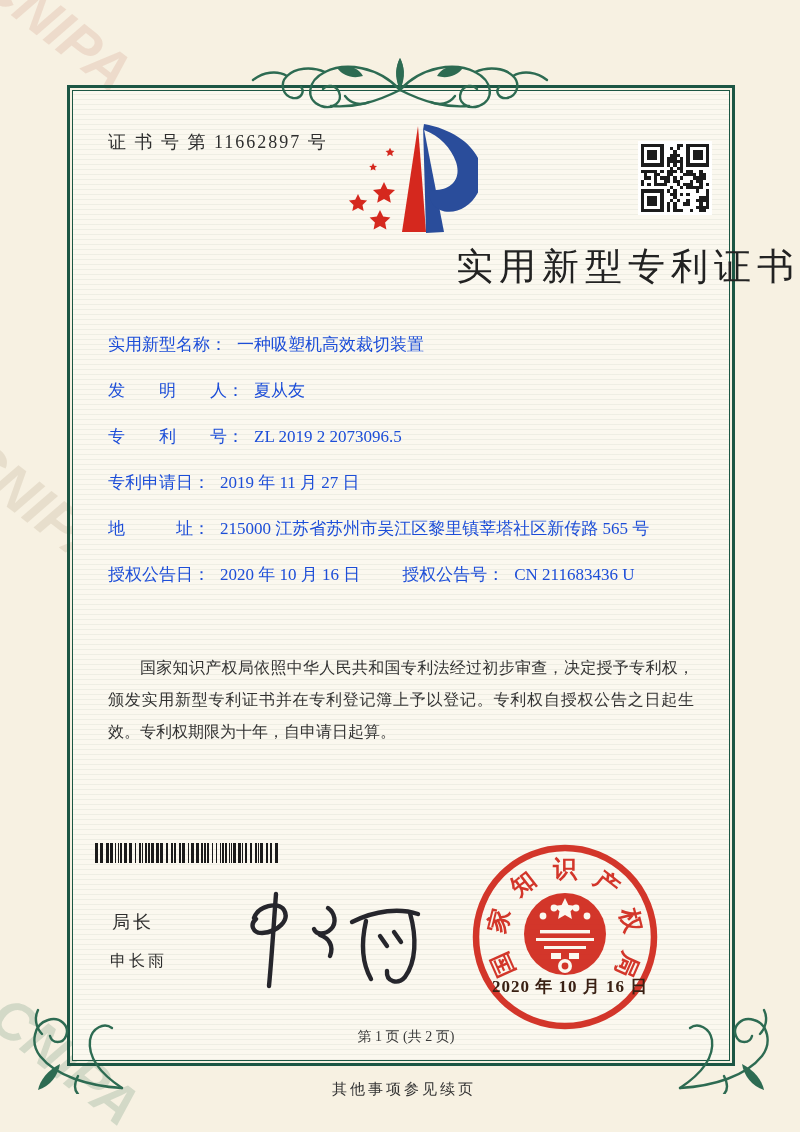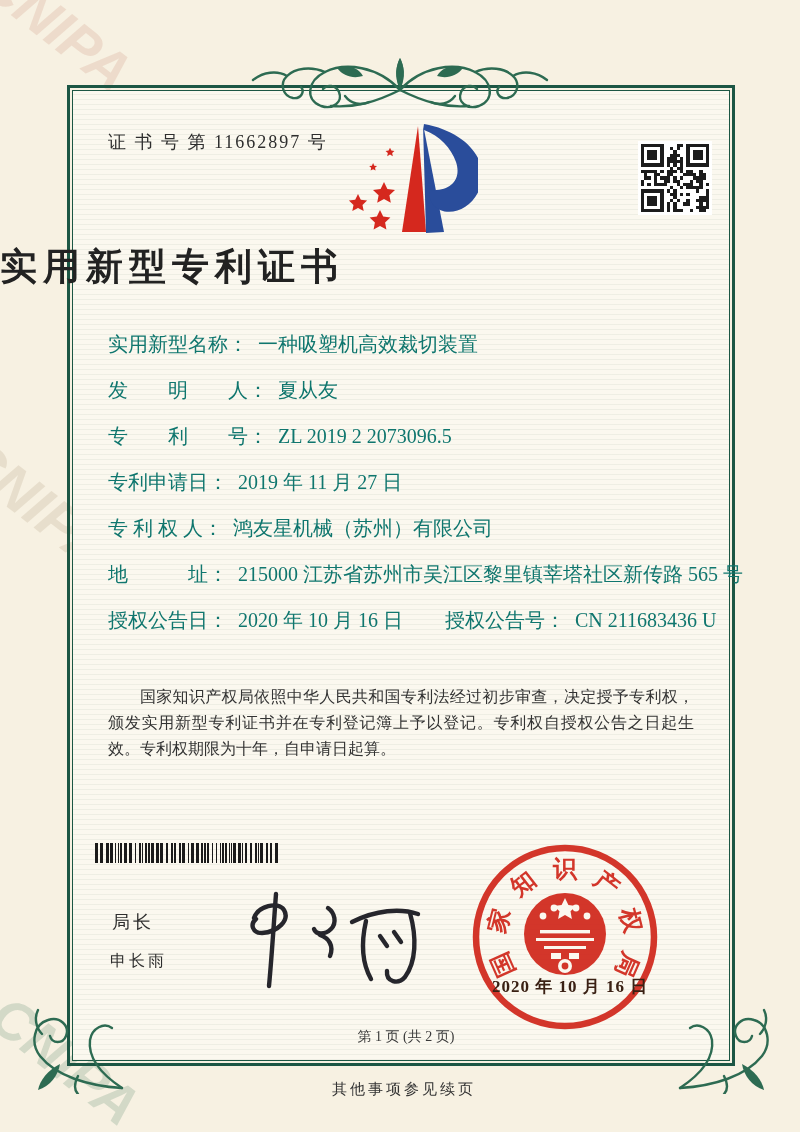--- a/index.html
+++ b/index.html
@@ -36,28 +36,28 @@
       #fbf8ef;}
   .ornament-top{position:absolute;left:50%;top:56px;transform:translateX(-50%);z-index:4;}
   .ornament-corner{position:absolute;bottom:38px;z-index:4;}
   .ornament-corner.left{left:26px;}
   .ornament-corner.right{right:24px;transform:scaleX(-1);}
   
   .content{position:absolute;inset:0;z-index:5;padding-left:12px;}
   .cert-no{position:absolute;left:108px;top:130px;font-size:18px;letter-spacing:2px;color:#2e2e2e;}
   .logo{position:absolute;left:328px;top:118px;}
   .qr{position:absolute;left:638px;top:141px;width:68px;height:68px;background:#fff;padding:3px;}
-  .doc-title{position:absolute;left:0;right:0;top:242px;text-align:left;
-             font-size:37px;font-weight:bold;letter-spacing:6px;color:#222;}
+  .doc-title{position:absolute;left:0;right:0;top:242px;text-align:right;
+             font-size:37px;font-weight:normal;letter-spacing:6px;color:#222;}
   .fields{position:absolute;left:108px;top:336px;right:90px;}
-  .row{font-size:20px;height:17px;line-height:17px;margin-bottom:29px;white-space:nowrap;color:#0f766e;}
+  .row{font-size:17px;height:17px;line-height:17px;margin-bottom:29px;white-space:nowrap;color:#1d4ed8;}
   .flabel{margin-right:10px;}
   .grant-pair2{margin-left:42px;}
-  .paras{position:absolute;left:108px;top:684px;width:586px;font-size:16px;
-         line-height:26px;text-align:justify;color:#333;}
+  .paras{position:absolute;left:108px;top:652px;width:586px;font-size:16px;
+         line-height:32px;text-align:justify;color:#333;}
   .paras p{margin:0;text-indent:2em;}
   .barcode{position:absolute;left:95px;top:843px;}
   .sig-title{position:absolute;left:112px;top:910px;font-size:18px;letter-spacing:3px;color:#2e2e2e;}
   .sig-name{position:absolute;left:110px;top:951px;font-size:16px;letter-spacing:3px;color:#2e2e2e;}
   .signature{position:absolute;left:224px;top:886px;}
   .seal{position:absolute;left:468px;top:840px;width:194px;height:194px;opacity:0.93;}
   .seal-date{position:absolute;left:488px;top:975px;width:164px;text-align:center;
              font-size:17px;font-weight:bold;color:#3a2013;letter-spacing:1px;z-index:6;}
   .page-info{position:absolute;left:0;right:0;top:1028px;text-align:center;font-size:14px;color:#3a3a3a;margin-left:12px;}
   .cont-note{position:absolute;left:0;right:0;top:1080px;text-align:center;font-size:15px;
@@ -365,23 +365,20 @@
       <div class="row">
         <span class="flabel">发　　明　　人：</span><span class="fvalue">夏从友</span>
       </div>
       <div class="row">
         <span class="flabel">专　　利　　号：</span><span class="fvalue">ZL 2019 2 2073096.5</span>
       </div>
       <div class="row">
         <span class="flabel">专利申请日：</span><span class="fvalue">2019 年 11 月 27 日</span>
       </div>
       <div class="row">
-        <span class="flabel">专 利 权 人：</span><span class="fvalue">鸿友星机械（苏州）有限公司</span>
-      </div>
-      <div class="row">
         <span class="flabel">地　　　址：</span><span class="fvalue">215000 江苏省苏州市吴江区黎里镇莘塔社区新传路 565 号</span>
       </div>
       <div class="row">
         <span class="flabel">授权公告日：</span><span class="fvalue">2020 年 10 月 16 日</span><span class="flabel grant-pair2">授权公告号：</span><span class="fvalue">CN 211683436 U</span>
       </div>
     </div>
 
     <div class="paras">
       <p>国家知识产权局依照中华人民共和国专利法经过初步审查，决定授予专利权，颁发实用新型专利证书并在专利登记簿上予以登记。专利权自授权公告之日起生效。专利权期限为十年，自申请日起算。</p>
     </div>

